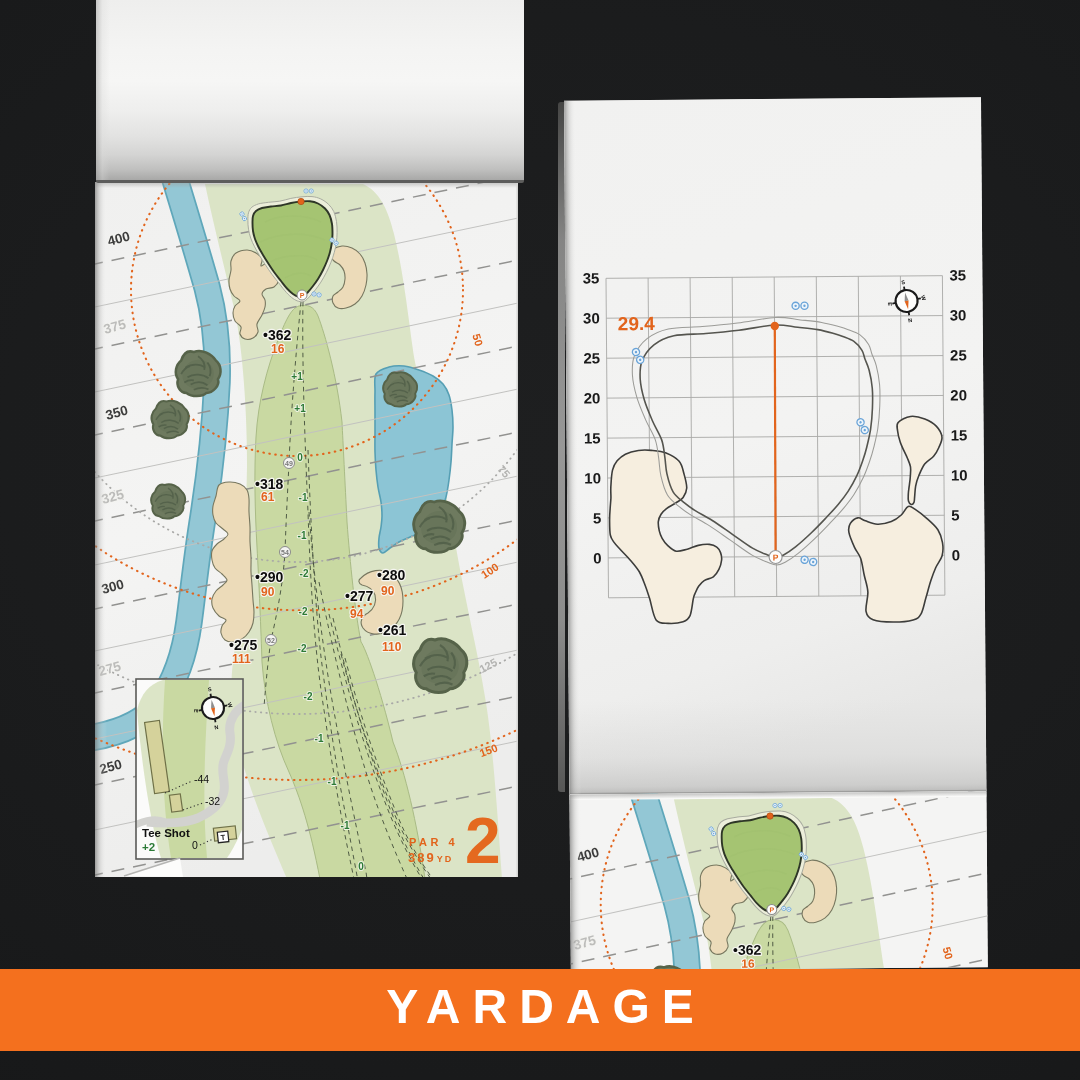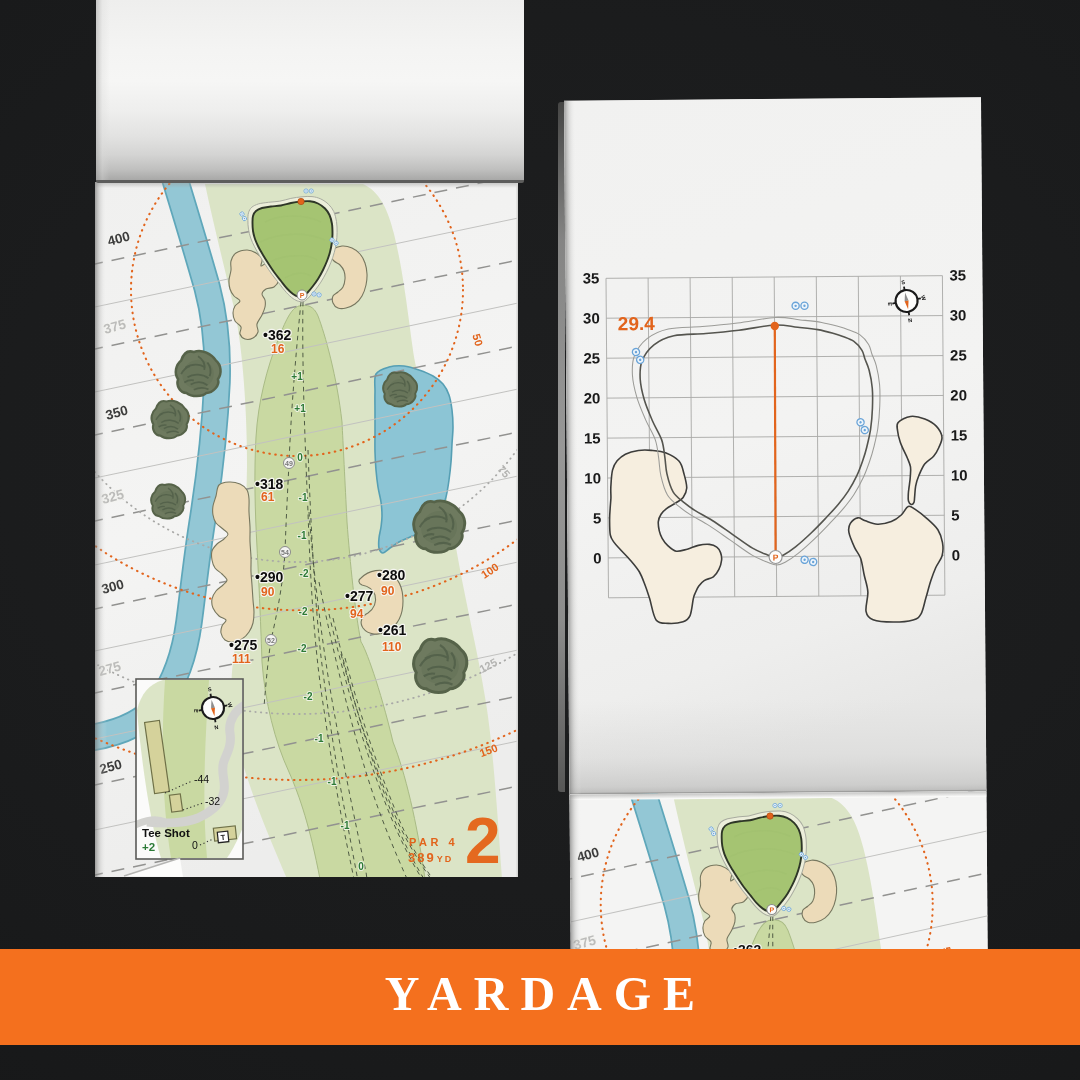--- a/index.html
+++ b/index.html
@@ -8,21 +8,21 @@
   .abs{position:absolute;}
   .flipL{left:96px;top:0;width:428px;height:180px;
     background:linear-gradient(180deg,#eeeeed 0%,#f4f4f3 28%,#f6f6f5 45%,#eeeeed 62%,#e2e2e1 76%,#d4d4d3 86%,#c0c0bf 94%,#a8a8a7 100%);
     border-bottom:3px solid #5d5d5c;border-radius:0 0 2px 2px;}
   .flipL .edge{left:0;top:0;width:14px;height:100%;
     background:linear-gradient(90deg,#97979677 0%,#d9d9d855 45%,transparent 100%);}
   .pageL{left:95px;top:182px;width:423px;height:695px;background:#f2f2f1;}
   .rbook{left:564px;top:99px;width:417px;height:870px;transform:rotate(-0.45deg);transform-origin:50% 0;}
   .pageR1{left:0;top:0;width:417px;height:694px;background:#f2f2f1;}
   .pageR2{left:0;top:694px;width:417px;height:176px;background:#f2f2f1;}
-  .bar{left:0;top:949px;width:1080px;height:96px;background:#f4701e;font-family:Liberation Serif, serif;}
+  .bar{left:0;top:969px;width:1080px;height:82px;background:#f4701e;}
   .bar span{position:absolute;left:0;right:0;top:50%;transform:translateY(-57%);
     text-align:center;color:#fff;font-weight:bold;font-size:48px;letter-spacing:12px;text-indent:12px;}
   svg{position:absolute;left:0;top:0;display:block;}
 </style>
 </head>
 <body>
 <div class="abs pageL">
     <svg id="svgL" width="423" height="695" viewBox="0 0 423 695">
 <defs>
   <linearGradient id="paperL" x1="0" y1="0" x2="0.25" y2="1">

